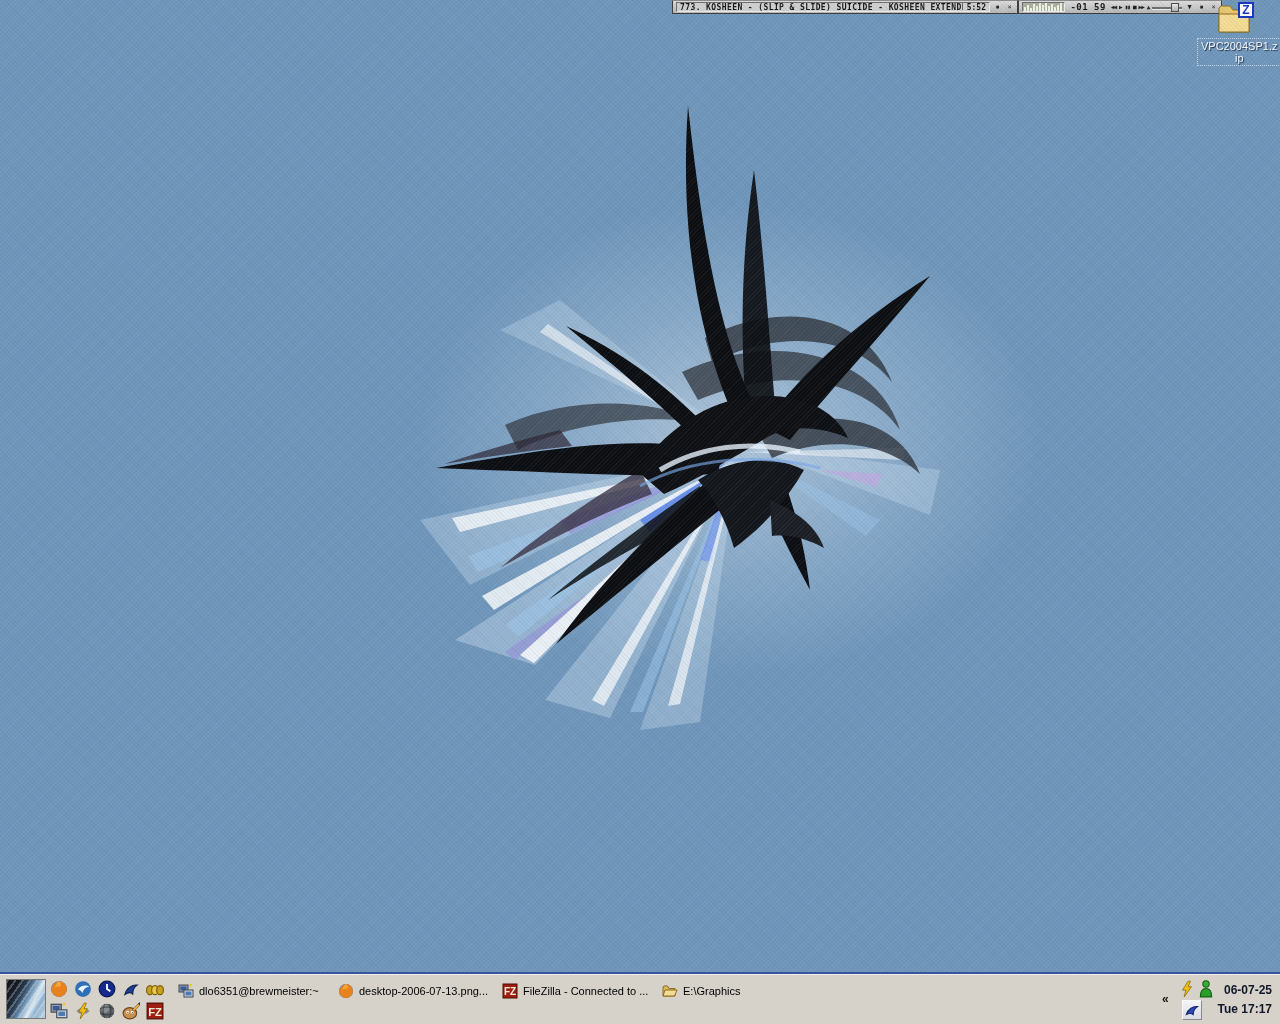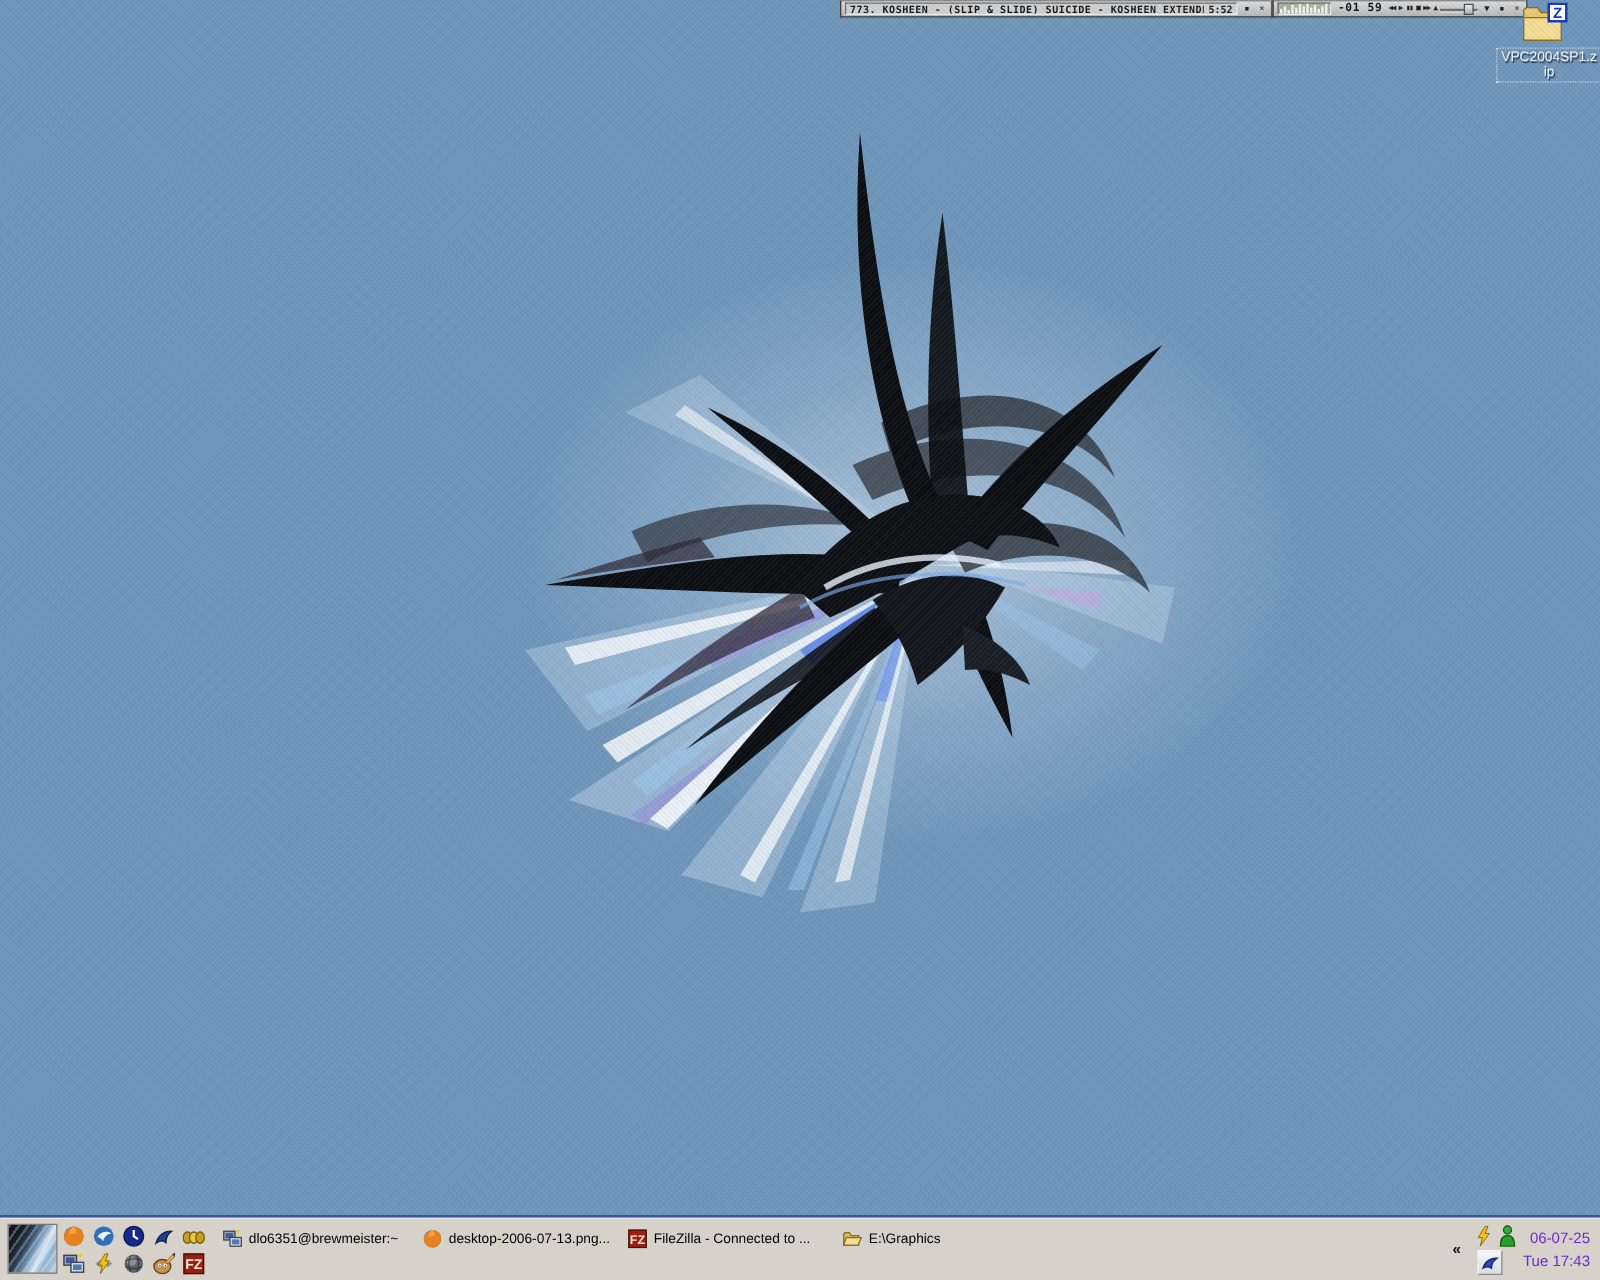--- a/index.html
+++ b/index.html
@@ -69,21 +69,21 @@
   .task-btn { position:absolute; top:7px; height:20px; display:flex; align-items:center;
     gap:5px; cursor:pointer; white-space:nowrap;text-align:center; }
   .task-btn .t-ico { width:16px; height:16px; flex:0 0 auto; }
   .task-btn .t-ico svg { width:16px; height:16px; display:block; }
   .tray-chevron { position:absolute; left:1162px; top:18px; font-weight:bold; font-size:12px;
     color:#111; cursor:pointer; }
   .tray-ico { position:absolute; cursor:pointer; }
   .tray-btn { background:linear-gradient(#f4f5f7,#d9dce2); border:1px solid;
     border-color:#f8f8f8 #8a8a8a #8a8a8a #f8f8f8; }
   .clock { position:absolute; right:8px; top:7px; text-align:right; font-size:12px;
-    line-height:19px; color:#6d28d9; cursor:default; }
+    line-height:19px; color:#0f172a; cursor:default;font-weight:bold; }
 </style>
 </head>
 <body>
 
 <div class="desktop">
 
   <svg class="wallpaper-svg" viewBox="0 0 1280 972" preserveAspectRatio="none">
     <defs>
       <radialGradient id="glow" cx="50%" cy="50%" r="50%">
         <stop offset="0%" stop-color="#ffffff" stop-opacity=".45"></stop>
@@ -317,21 +317,21 @@
   <div class="task-btn" style="left:502px;">
     <span class="t-ico">
       <svg viewBox="0 0 16 16">
         <rect x="1" y="1" width="14" height="14" fill="#9c1f10" stroke="#4c0a04"></rect>
         <text x="8" y="12" font-size="10" font-weight="bold" fill="#f2e8d8" text-anchor="middle" font-family="Liberation Sans, sans-serif">FZ</text>
       </svg>
     </span>
     <span>FileZilla - Connected to ...</span>
   </div>
 
-  <div class="task-btn" style="left:662px;margin-left:12px;">
+  <div class="task-btn" style="left:662px;">
     <span class="t-ico">
       <svg viewBox="0 0 16 16">
         <path d="M1,4 L1,13 L13,13 L13,5.5 L7,5.5 L5.5,3 L2,3 Z" fill="#d8b860" stroke="#8a6d1f"></path>
         <path d="M3,7 L15,7 L12.5,13 L1,13 Z" fill="#f4dc94" stroke="#8a6d1f"></path>
       </svg>
     </span>
     <span>E:\Graphics</span>
   </div>
 
   <span class="tray-chevron">«</span>
@@ -348,15 +348,15 @@
     </svg>
   </div>
   <div class="tray-ico tray-btn" style="left:1182px; top:26px; width:20px; height:20px;">
     <svg viewBox="0 0 16 16">
       <path d="M3,12 C4.5,7 9,4.5 13,5 C10,7 9,9 9,12 C7,10.5 5,11 3,12 Z" fill="#2a4ab8" stroke="#14266e"></path>
     </svg>
   </div>
 
   <div class="clock">
     <div>06-07-25</div>
-    <div>Tue 17:43</div>
+    <div>Tue 17:17</div>
   </div>
 </div>
 
 </body></html>

